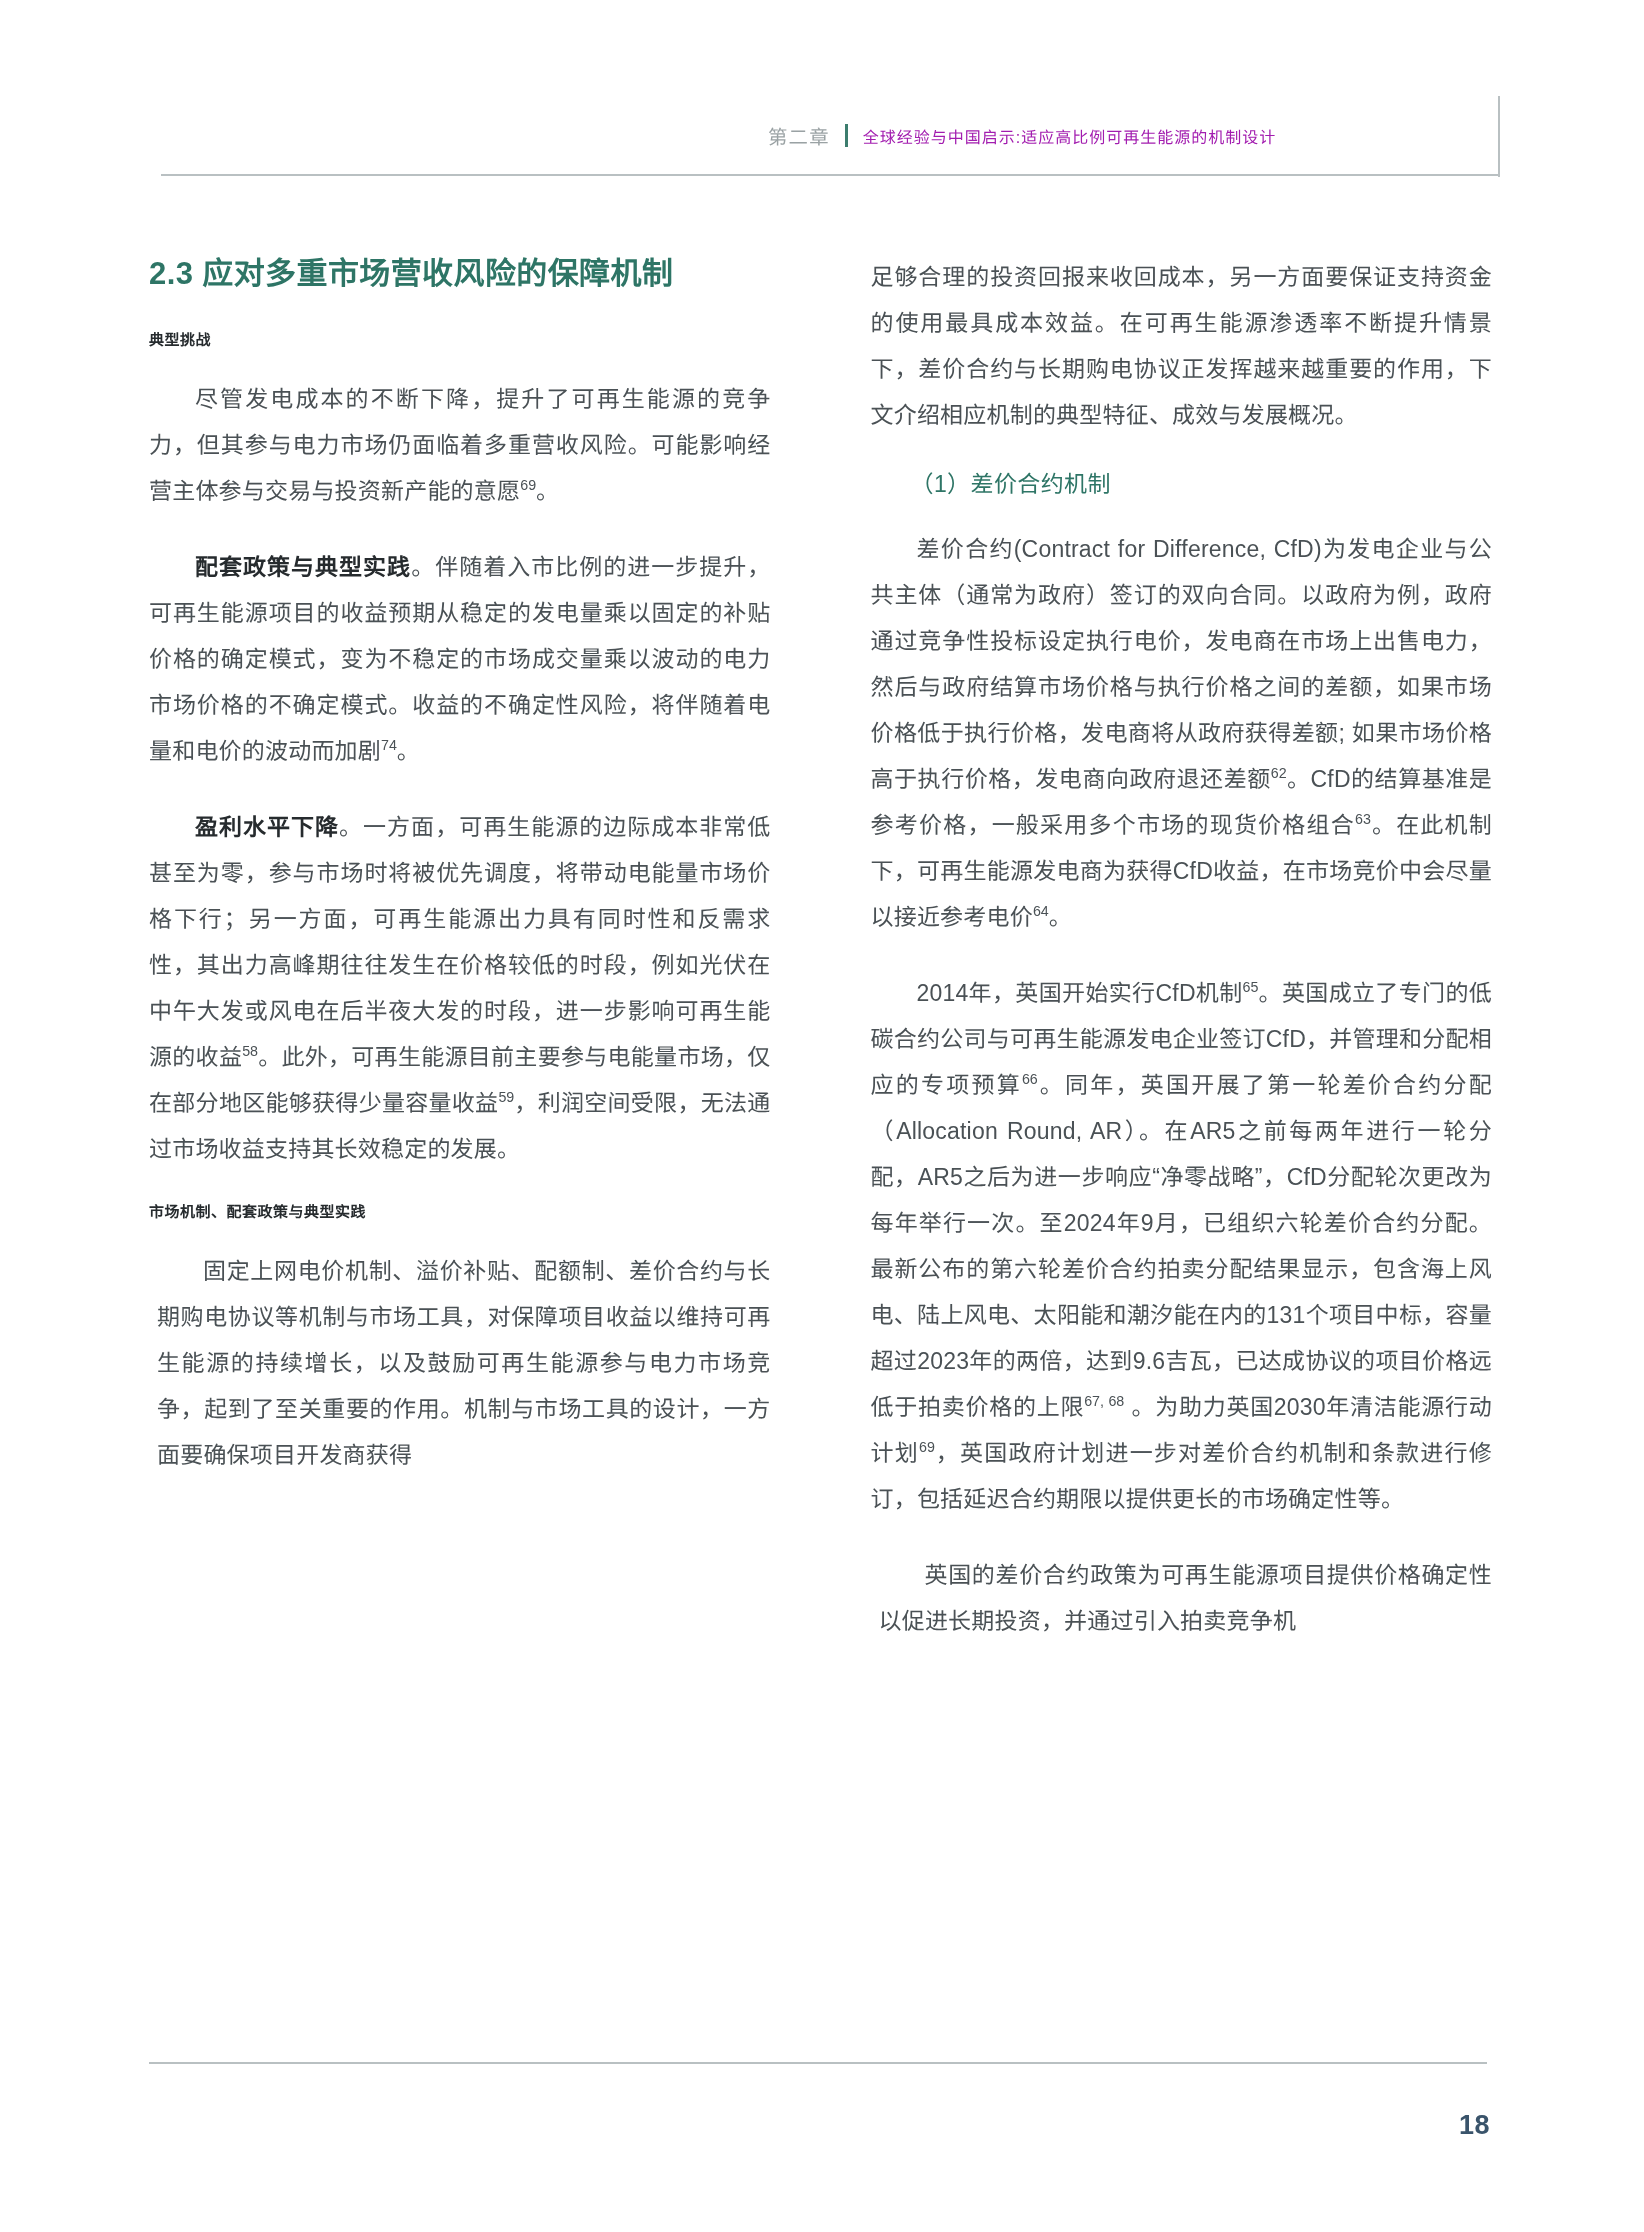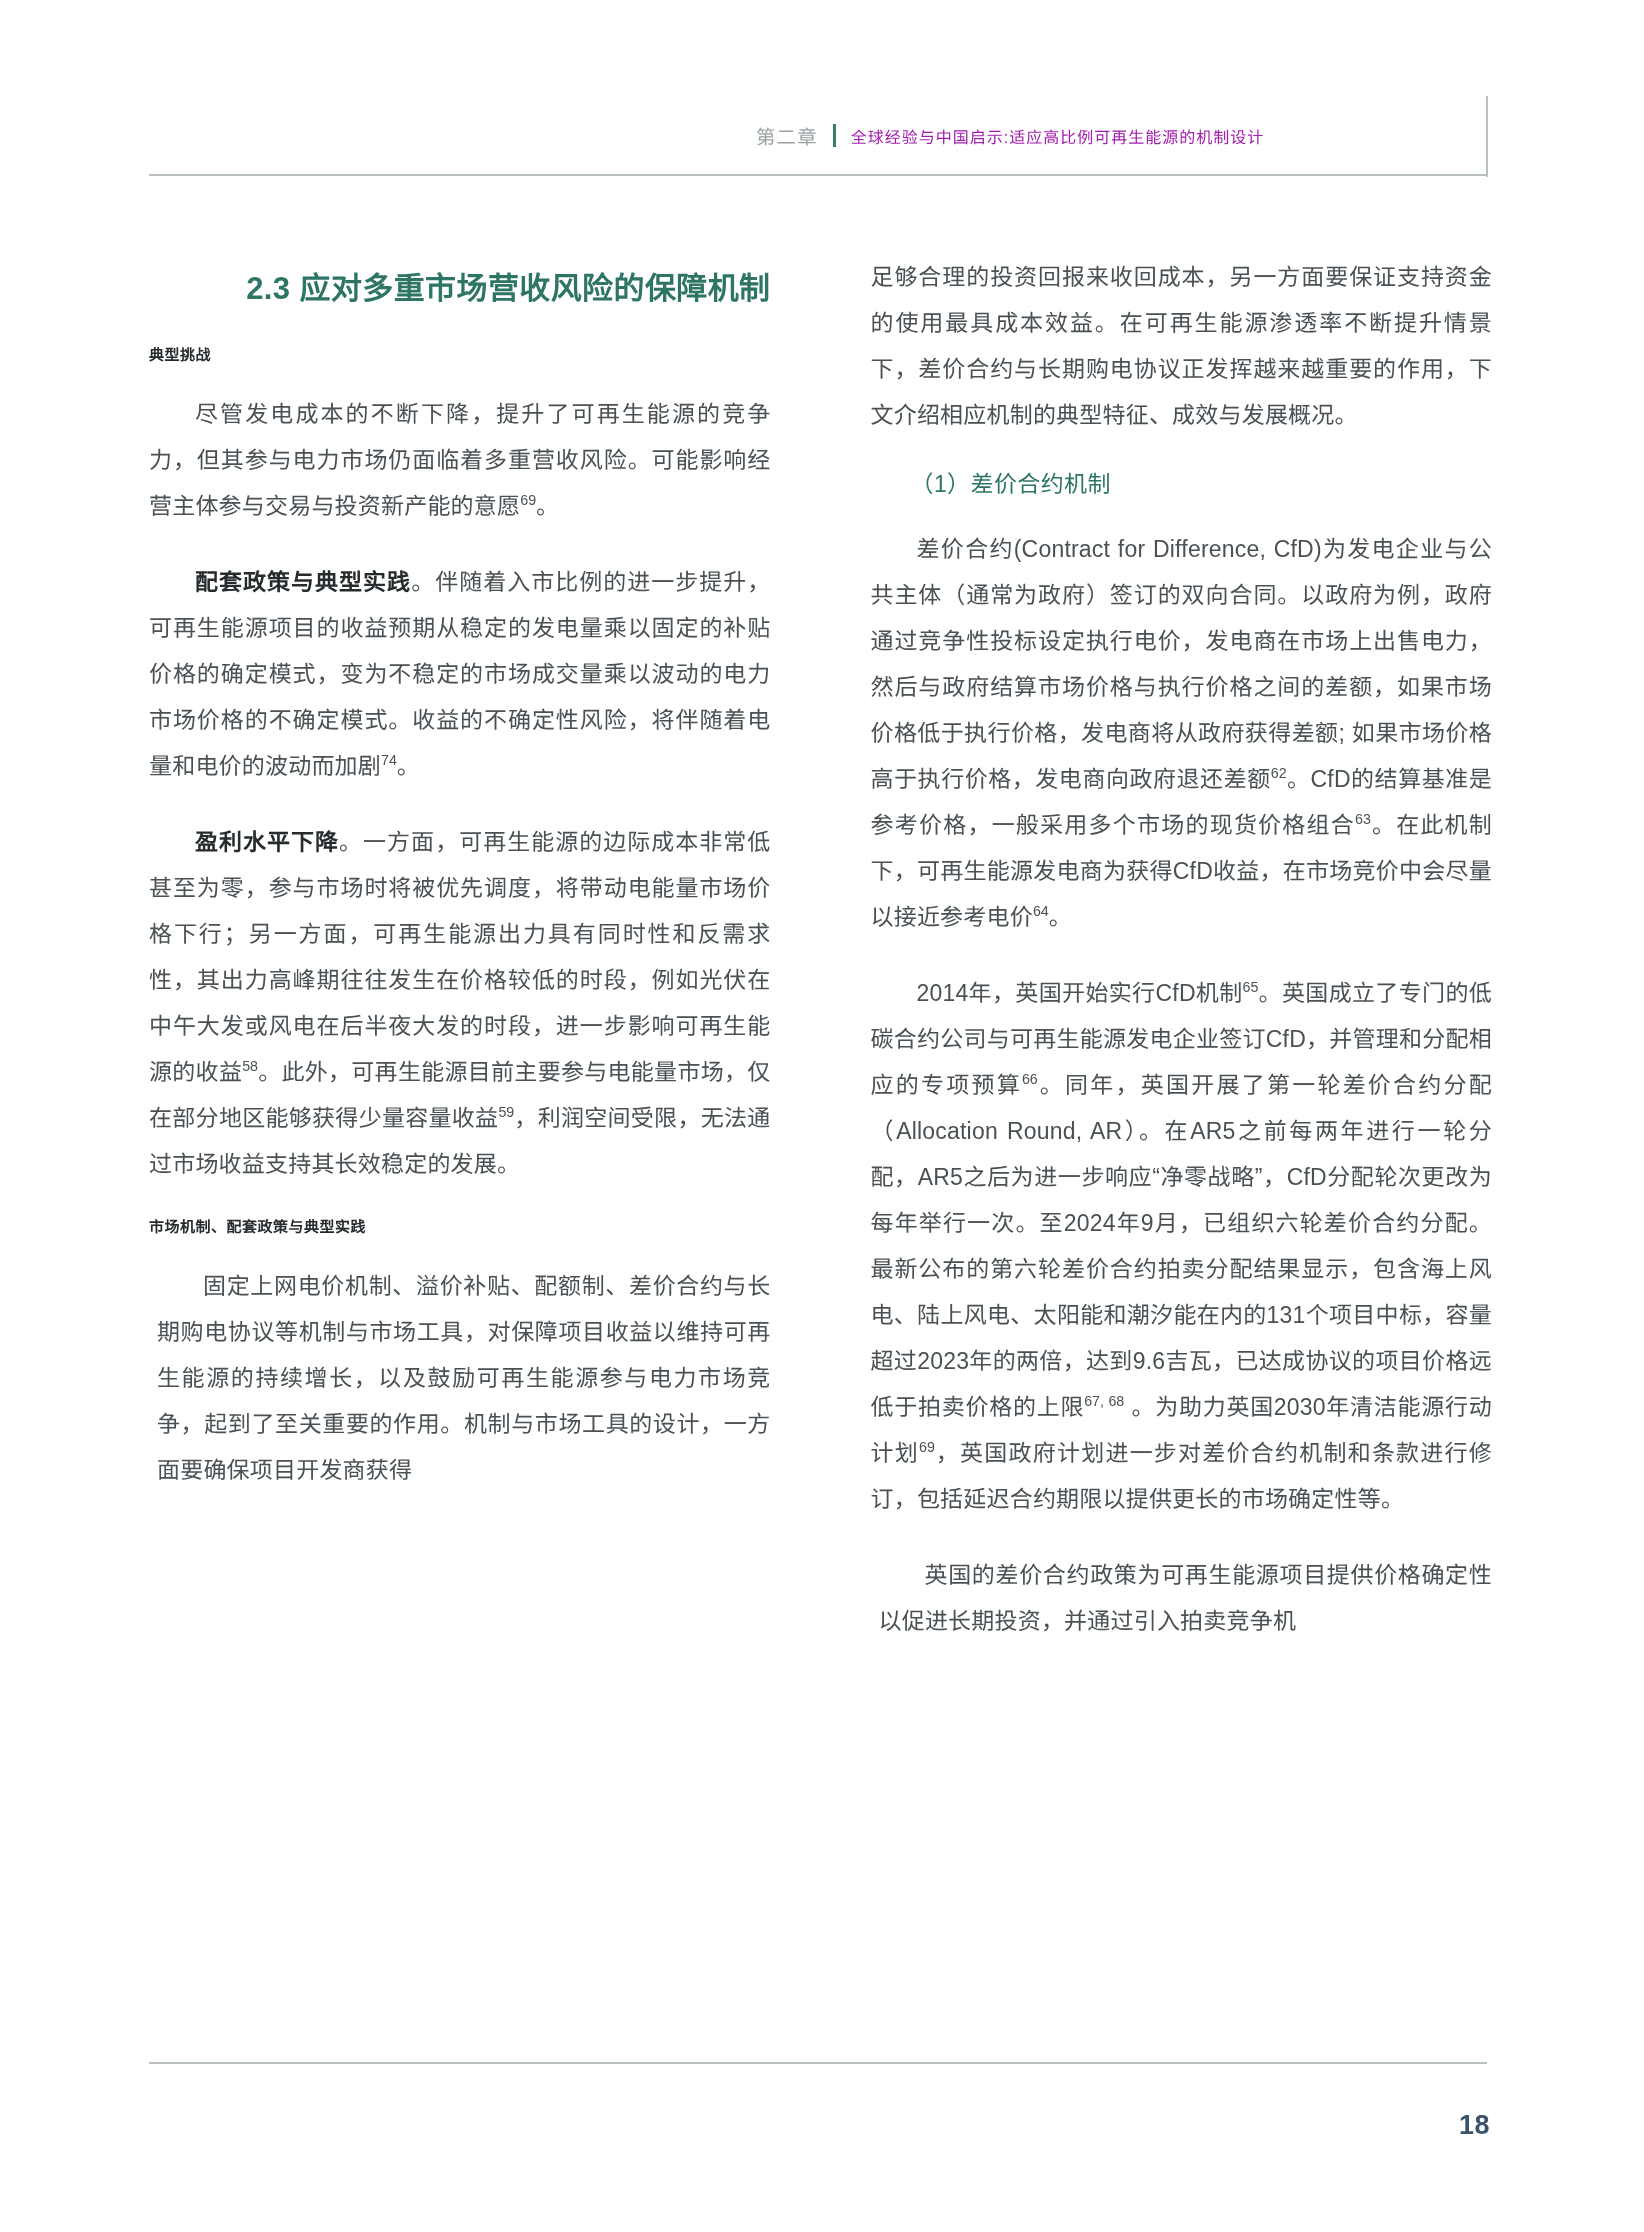--- a/index.html
+++ b/index.html
@@ -19,21 +19,21 @@
     height: 2233px;
     background: #ffffff;
     overflow: hidden;
     box-sizing: border-box;
   }
 
   
   .header-zone {
     position: absolute;
     top: 0;
-    left: 0;
+    left: 12px;
     width: 1362px;
     height: 199px;
   }
   .header-line {
     position: absolute;
     top: 121px;
     left: 756px;
     display: flex;
     align-items: center;
     gap: 15px;
@@ -99,27 +99,26 @@
     left: 149px;
     width: 1343px;
     display: flex;
     gap: 100px;
   }
   .col {
     width: 622px;
   }
 
   h2.section-title {
-    margin: 16px 0 36px 0;
+    margin: 1px 0 36px 0;
     font-size: 31px;
     font-weight: bold;
     color: #2e7566;
     letter-spacing: 0.4px;
     line-height: 1.25;
-    text-align: right;
   }
   h3.sub-title {
     margin: 0 0 26px 0;
     font-size: 15px;
     font-weight: bold;
     color: #262b2e;
     letter-spacing: 0.5px;
     line-height: 1.35;
   }
   h3.sub-title.spaced-top {

